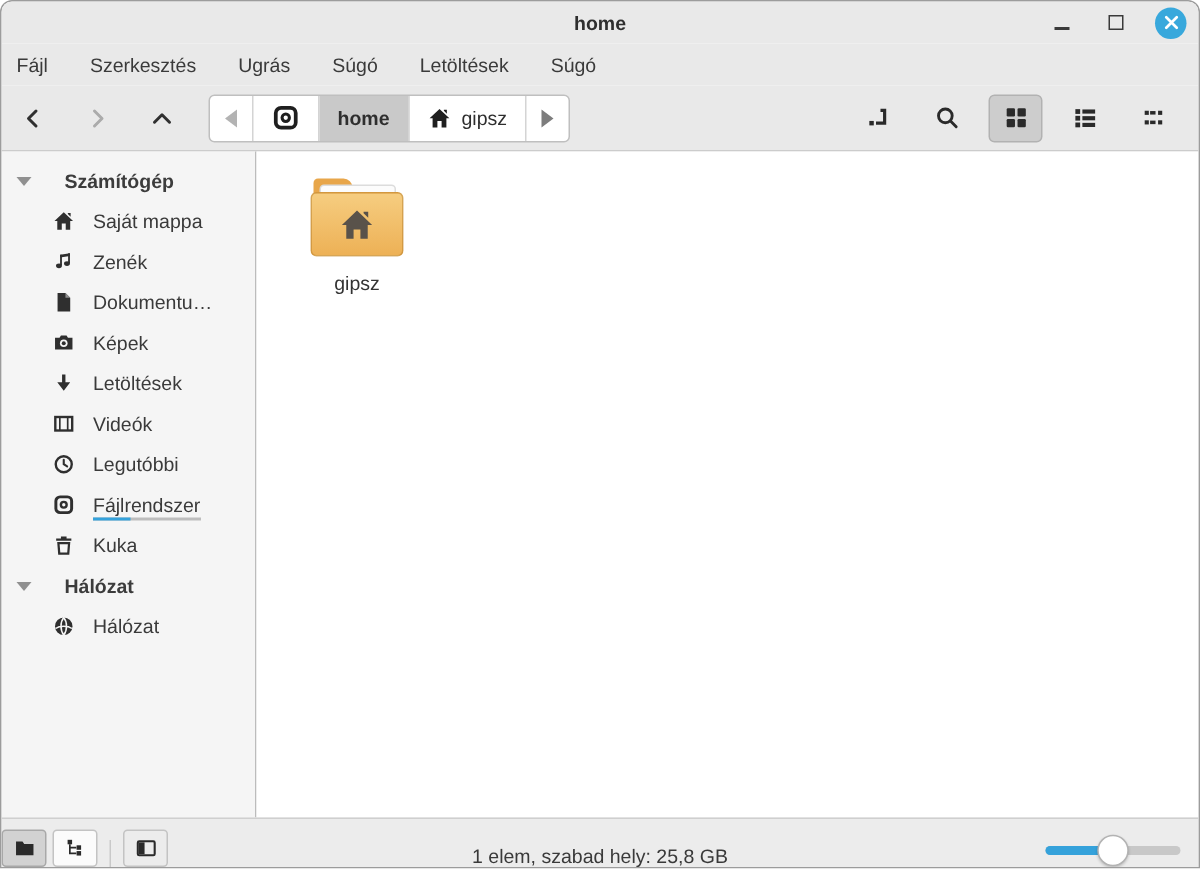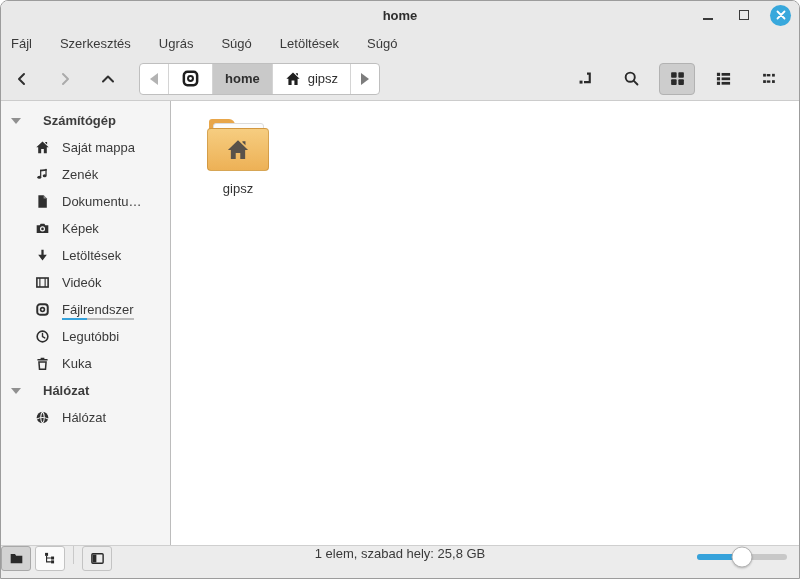--- a/index.html
+++ b/index.html
@@ -56,21 +56,21 @@
   .usage-wrap::before { content:""; position:absolute; left:0; width:35%; bottom:-3px; height:2px; background:#35a2db; z-index:1; }
   .main { flex:1; background:#ffffff; padding:18px 0 0 34px; }
   
   .file-item { width:66px; display:flex; flex-direction:column; align-items:center; }
   .folder-icon { position:relative; width:62px; height:52px; }
   .folder-tab { position:absolute; left:2px; top:0; width:26px; height:12px; background:#e8a64a; border-radius:3px 6px 0 0; }
   .folder-paper { position:absolute; left:6px; right:5px; top:4px; height:12px; background:#fcfcfc; border:1px solid #dcdcdc; border-radius:3px; }
   .folder-body { position:absolute; left:0; right:0; top:9px; bottom:0; background:linear-gradient(#f6cd80,#edb156); border:1px solid rgba(178,120,35,.45); border-radius:4px; display:flex; align-items:center; justify-content:center; }
   .file-label { margin-top:10px; font-size:13px; color:#333333; }
   
-  .statusbar { height:33px; background:#ececec; border-top:1px solid #cfcfcf; display:flex; align-items:flex-start; padding:0 0; position:relative; flex:0 0 auto; }
+  .statusbar { height:33px; background:#ececec; border-top:1px solid #cfcfcf; display:flex; align-items:flex-end; padding:0 0; position:relative; flex:0 0 auto; }
   .sb-btn { width:30px; height:25px; border:1px solid #c3c3c3; background:#fbfbfb; border-radius:3px; display:flex; align-items:center; justify-content:center; margin-right:4px; }
   .sb-btn.active { background:#d2d2d2; border-color:#a8a8a8; }
   .sb-sep { width:1px; height:18px; background:#c9c9c9; margin:0 8px 0 4px; }
   .status-text { position:absolute; left:0; right:0; text-align:center; font-size:13px; color:#3a3a3a; pointer-events:none; }
   .zoom-slider { position:absolute; right:12px; width:90px; height:22px; display:flex; align-items:center; }
   .zs-track { position:relative; width:100%; height:6px; border-radius:3px; background:#c8c8c8; }
   .zs-fill { position:absolute; left:0; top:0; bottom:0; width:50%; background:#35a2db; border-radius:3px; }
   .zs-thumb { position:absolute; left:50%; top:50%; transform:translate(-50%,-50%); width:21px; height:21px; background:#ffffff; border:1px solid #b3b3b3; border-radius:50%; box-shadow:0 1px 2px rgba(0,0,0,.2); }
   svg { display:block; }
 </style>
@@ -263,36 +263,36 @@
               <rect x="2" y="3.2" width="12" height="9.6" fill="none" stroke="currentColor" stroke-width="1.7"></rect>
               <path d="M5.2 3.2 V12.8 M10.8 3.2 V12.8" stroke="currentColor" stroke-width="1.2"></path>
             </svg>
         </span>
         <span class="label">Videók</span>
       </div>
 
       <div class="side-item">
         <span class="side-icon">
           <svg width="15" height="15" viewBox="0 0 16 16">
+              <circle cx="8" cy="8" r="5.7" fill="none" stroke="currentColor" stroke-width="1.7"></circle>
+              <path d="M8 4.8 V8 L10.4 9.5" fill="none" stroke="currentColor" stroke-width="1.5" stroke-linecap="round"></path>
+            </svg>
+        </span>
+        <span class="label">Legutóbbi</span>
+      </div>
+
+      <div class="side-item">
+        <span class="side-icon">
+          <svg width="15" height="15" viewBox="0 0 16 16">
               <rect x="2.4" y="2.4" width="11.2" height="11.2" rx="3" fill="none" stroke="currentColor" stroke-width="2.1"></rect>
               <circle cx="8" cy="8" r="2.9" fill="currentColor"></circle>
               <circle cx="8" cy="8" r="1.2" fill="#f5f5f5"></circle>
             </svg>
         </span>
         <span class="label usage-wrap">Fájlrendszer</span>
-      </div>
-
-      <div class="side-item">
-        <span class="side-icon">
-          <svg width="15" height="15" viewBox="0 0 16 16">
-              <circle cx="8" cy="8" r="5.7" fill="none" stroke="currentColor" stroke-width="1.7"></circle>
-              <path d="M8 4.8 V8 L10.4 9.5" fill="none" stroke="currentColor" stroke-width="1.5" stroke-linecap="round"></path>
-            </svg>
-        </span>
-        <span class="label">Legutóbbi</span>
       </div>
 
       <div class="side-item">
         <span class="side-icon">
           <svg width="15" height="15" viewBox="0 0 16 16">
               <path d="M6 1.8 h4 v1.4 h3.4 v1.6 H2.6 V3.2 H6 Z" fill="currentColor"></path>
               <path d="M4.2 6.4 h7.6 l-0.6 7.6 H4.8 Z" fill="none" stroke="currentColor" stroke-width="1.6"></path>
             </svg>
         </span>
         <span class="label">Kuka</span>

